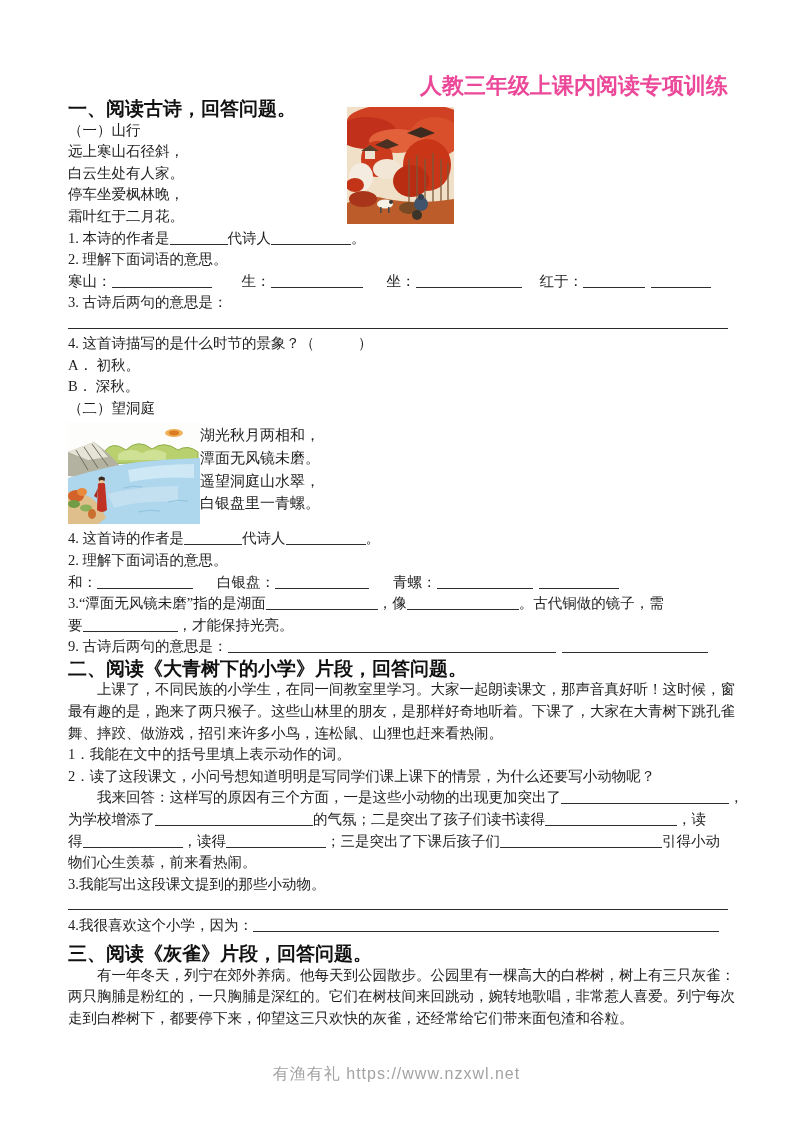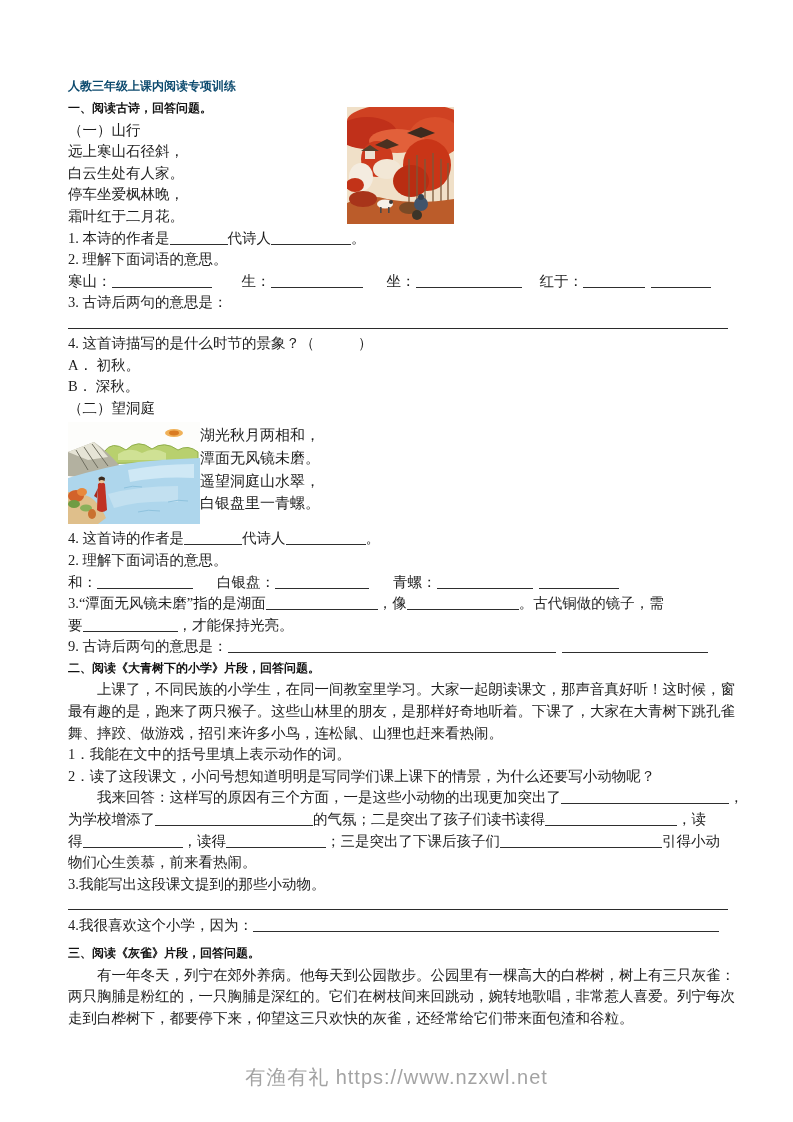--- a/index.html
+++ b/index.html
@@ -3,44 +3,44 @@
 <meta charset="utf-8">
 <style>
   html,body{margin:0;padding:0;}
   body{
     width:793px;height:1122px;background:#ffffff;position:relative;overflow:hidden;
     font-family:"Liberation Serif","DejaVu Serif",serif;
     color:#1d1d1d;font-size:14.5px;
   }
   .sheet{position:absolute;left:68px;top:74px;width:660px;}
   .doc-title{
-    text-align:left;font-family:"Liberation Sans","DejaVu Sans",sans-serif;
-    font-weight:bold;font-size:12px;line-height:24px;color:#0c4a6e;
+    text-align:right;font-family:"Liberation Sans","DejaVu Sans",sans-serif;
+    font-weight:bold;font-size:22px;line-height:24px;color:#ec4899;
   }
   .h-sec{
     font-family:"Liberation Sans","DejaVu Sans",sans-serif;
-    font-weight:bold;font-size:12px;color:#111;line-height:21.6px;
+    font-weight:bold;font-size:19px;color:#111;line-height:21.6px;
   }
   .line{line-height:21.6px;white-space:nowrap;font-family:Liberation Serif, serif;}
   .ind{text-indent:2em;}
   .blank{
     display:inline-block;height:13px;border-bottom:1px solid #2e2e2e;vertical-align:-2px;
   }
   .rule{
     border:none;border-top:1.6px solid #2b2b2b;margin:0;width:660px;
   }
   .spacer{height:14px;}
   .poem-row{display:flex;align-items:flex-start;margin:3px 0 4px 0;}
   .poem2-text{padding-top:2px;font-size:15px;line-height:22.6px;}
   .img1{position:absolute;left:347px;top:107px;width:107px;height:117px;}
   .img2{width:132px;height:102px;flex:0 0 auto;}
   .footer{
     position:absolute;left:0;top:1064px;width:793px;text-align:center;
     font-family:"Liberation Sans","DejaVu Sans",sans-serif;
-    font-size:20px;color:#a3a3a3;letter-spacing:1px;
+    font-size:16px;color:#a3a3a3;letter-spacing:1px;
   }
   .mr30{margin-right:30px;} .mr24{margin-right:24px;} .mr18{margin-right:18px;}
   .g6{margin-left:6px;}
 </style>
 </head>
 <body>
 
 <div class="img1">
   <svg width="107" height="117" viewBox="0 0 107 117" xmlns="http://www.w3.org/2000/svg">
     <rect x="0" y="0" width="107" height="117" fill="#f0e0c8"></rect>

